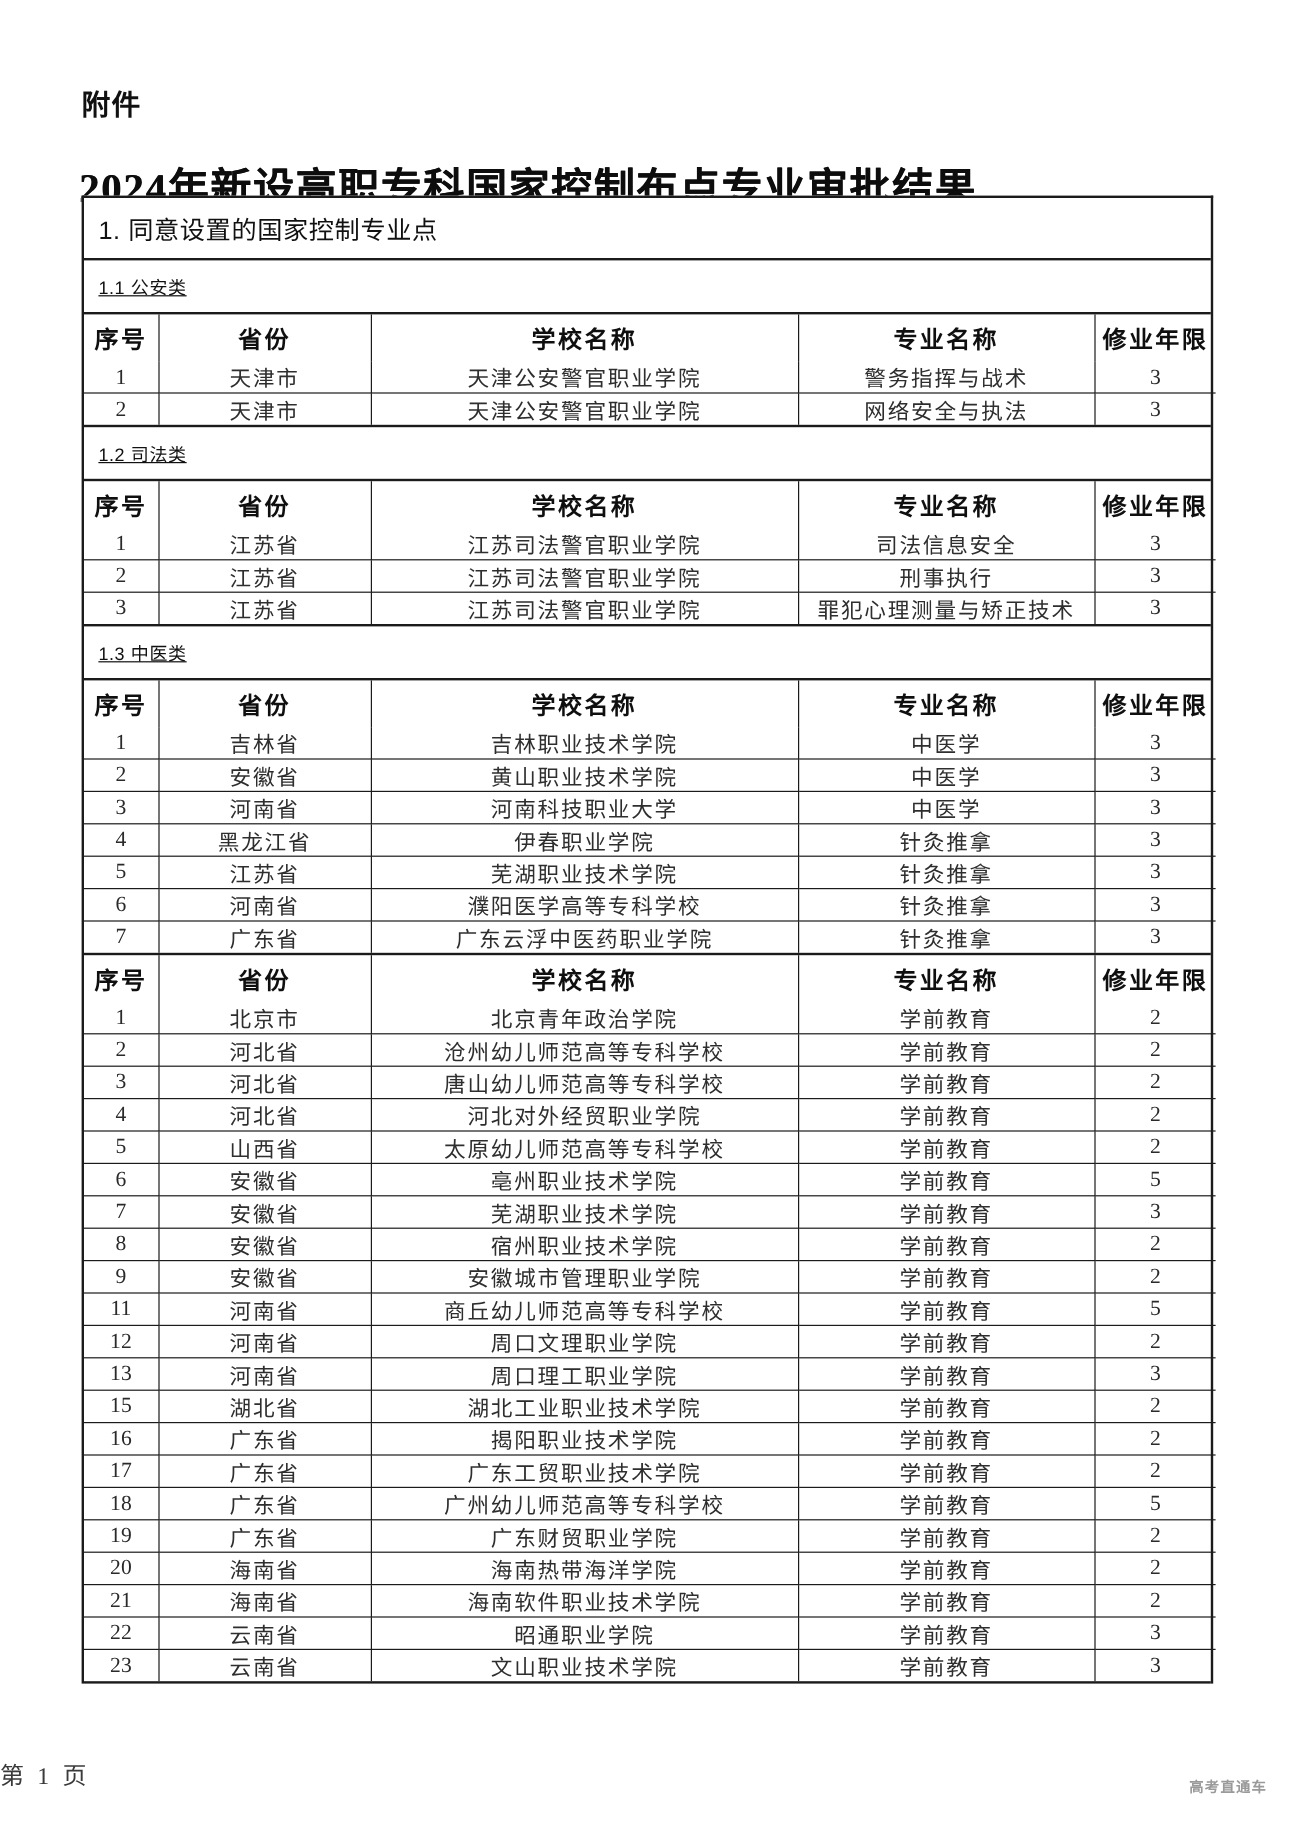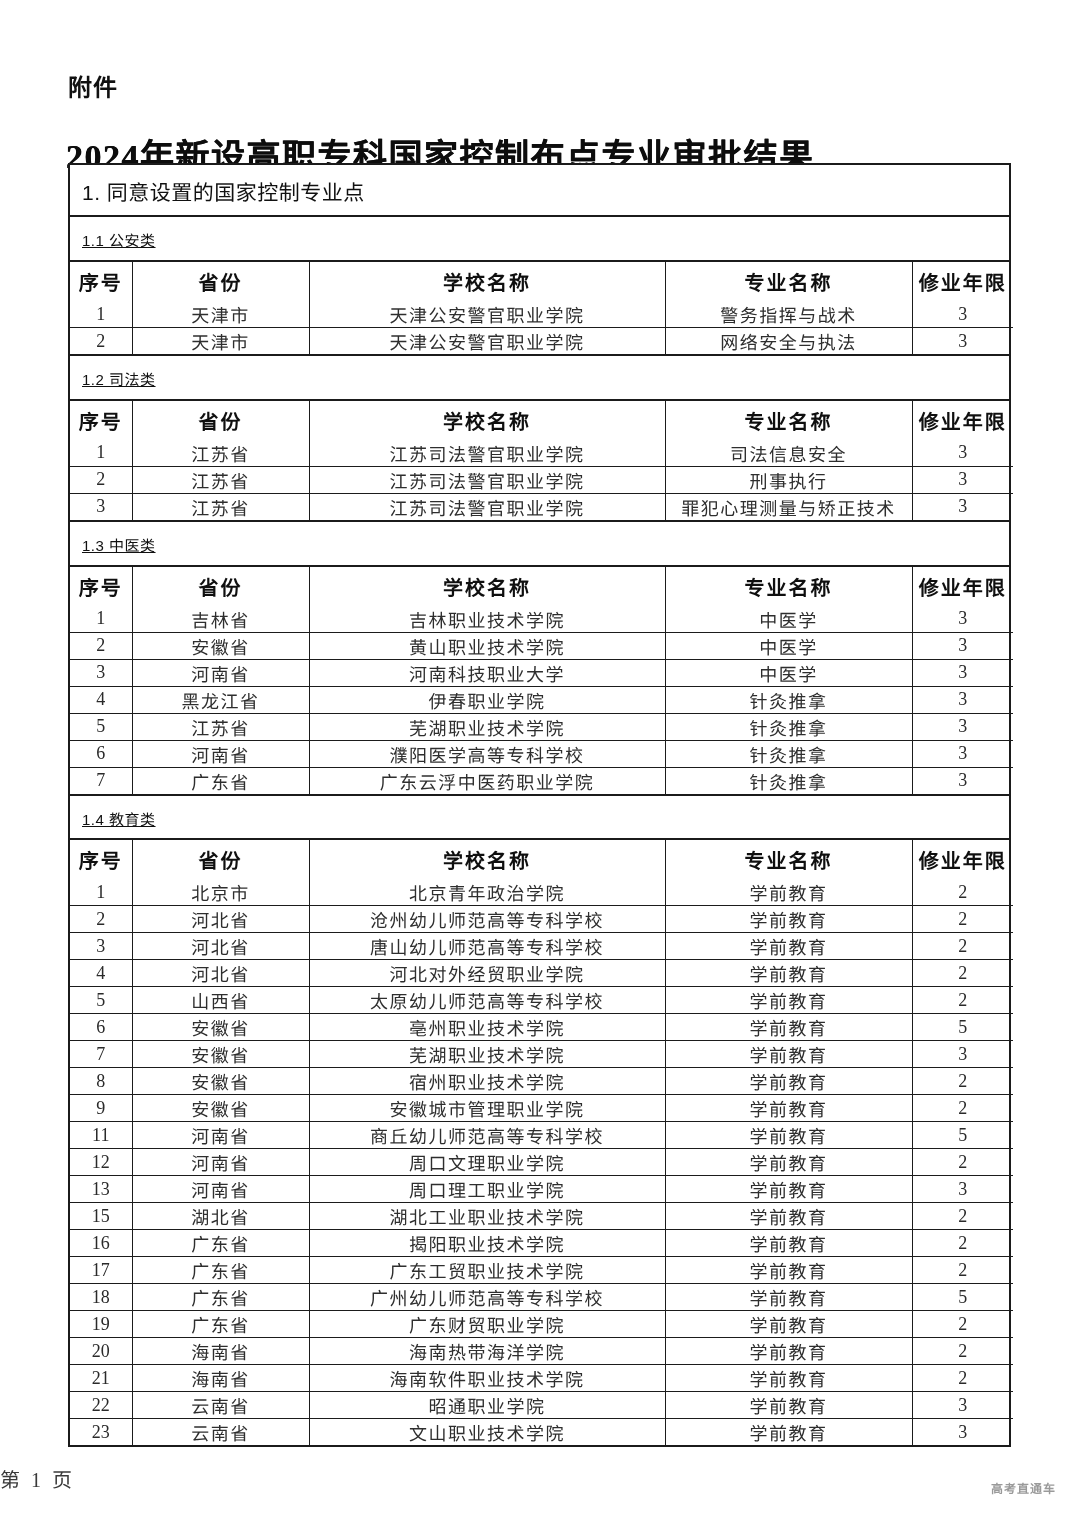--- a/index.html
+++ b/index.html
@@ -313,21 +313,20 @@
               <tr>
                 <td class="idx">7</td>
                 <td class="prov">广东省</td>
                 <td class="sch">广东云浮中医药职业学院</td>
                 <td class="maj">针灸推拿</td>
                 <td class="yrs">3</td>
               </tr>
             </tbody>
           </table>
         </div>
-        <div class="band level2">1.4 教育类</div>
         <div class="tablewrap">
           <table class="grid">
             <colgroup>
               <col class="c-idx">
               <col class="c-prov">
               <col class="c-sch">
               <col class="c-maj">
               <col class="c-yrs">
             </colgroup>
             <thead>

